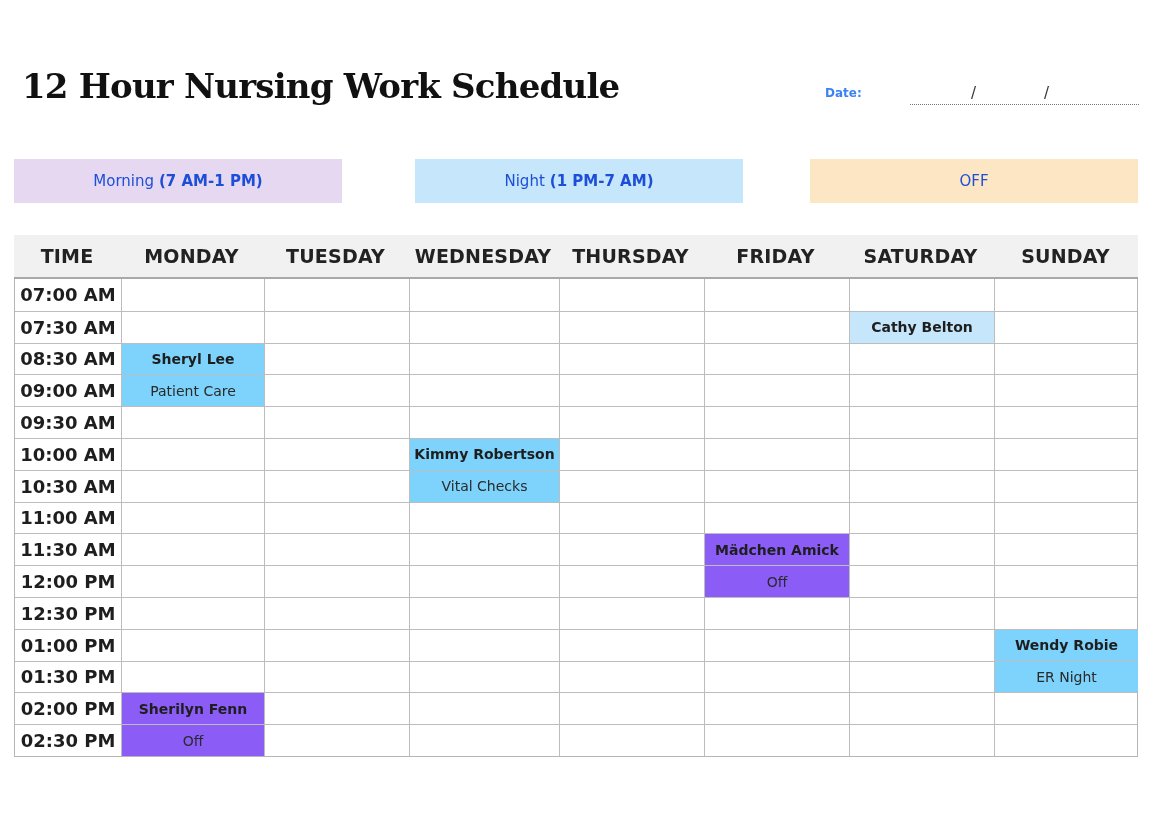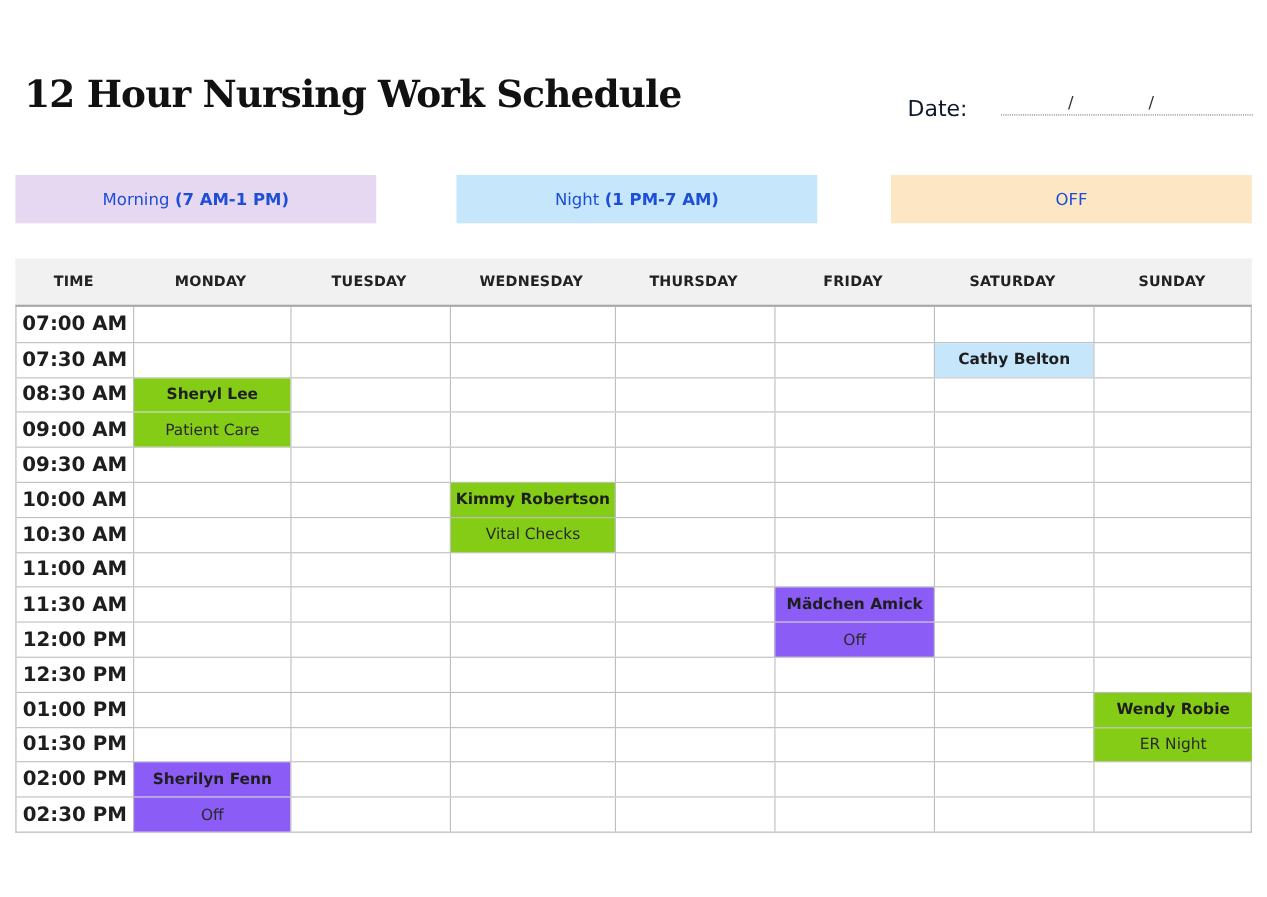--- a/index.html
+++ b/index.html
@@ -5,21 +5,21 @@
   * { box-sizing: border-box; margin: 0; padding: 0; }
   html, body { width: 1152px; height: 815px; background: #ffffff; overflow: hidden; }
   body { position: relative; font-family: "DejaVu Sans", sans-serif; color: #1a1a1a; }
 
   .title {
     position: absolute; left: 22px; top: 66px;
     font-family: "DejaVu Serif", serif; font-weight: bold;
     font-size: 34px; letter-spacing: -0.8px; color: #111;
   }
   .date-wrap { position: absolute; left: 825px; top: 84px; height: 24px; width: 320px; }
-  .date-label { position: absolute; left: 0; top: 2px; font-size: 20px; font-weight: normal; color: #0f172a; }
+  .date-label { position: absolute; left: 0; top: 2px; font-size: 12px; font-weight: bold; color: #3b82f6; }
   .date-line {
     position: absolute; left: 85px; top: 20px; width: 229px; height: 0;
     border-bottom: 1px dotted #777;
   }
   .date-slash { position: absolute; top: 0; font-size: 15px; color: #333; }
 
   .legend {
     position: absolute; top: 159px; height: 44px; width: 328px;
     display: flex; align-items: center; justify-content: center;
     font-size: 15px; color: #1d4ed8;
@@ -27,36 +27,36 @@
   .legend b { font-weight: bold; margin-left: 5px; }
 
   .table { position: absolute; left: 14px; top: 235px; width: 1124px; }
   .thead {
     display: grid; height: 44px; background: #f1f1f1;
     grid-template-columns: 106px 143px 145px 150px 145px 145px 145px 145px;
     border-bottom: 2px solid #a9a9a9;
   }
   .th {
     display: flex; align-items: center; justify-content: center;
-    font-size: 13px; font-weight: bold; color: #222; letter-spacing: 0.2px;
+    font-size: 19px; font-weight: bold; color: #222; letter-spacing: 0.2px;
   }
   .tbody { border-left: 1.5px solid #b5b5b5; border-right: 1.5px solid #b5b5b5; border-bottom: 1.5px solid #b5b5b5; }
   .row {
     display: grid; height: 31.8px;
     grid-template-columns: 106px 143px 145px 150px 145px 145px 145px 144px;
     border-top: 1.5px solid #bdbdbd;
   }
   .row:first-child { border-top: none; }
   .cell {
     display: flex; align-items: center; justify-content: center;
     border-left: 1.5px solid #bdbdbd; font-size: 14px; color: #2a2a2a;
   }
   .cell.time { border-left: none; font-weight: bold; color: #1e1e1e; font-size: 18px; }
   .cell.name { font-weight: bold; color: #1e1e1e; }
-  .cell.morning { background: #84cc16; }
+  .cell.morning { background: #7dd3fc; }
   .cell.night { background: #c5e6fb; }
   .cell.off { background: #8b5cf6; }
 </style>
 </head>
 <body>
 
 <div class="title">12 Hour Nursing Work Schedule</div>
 
 <div class="date-wrap">
   <span class="date-label">Date:</span>

